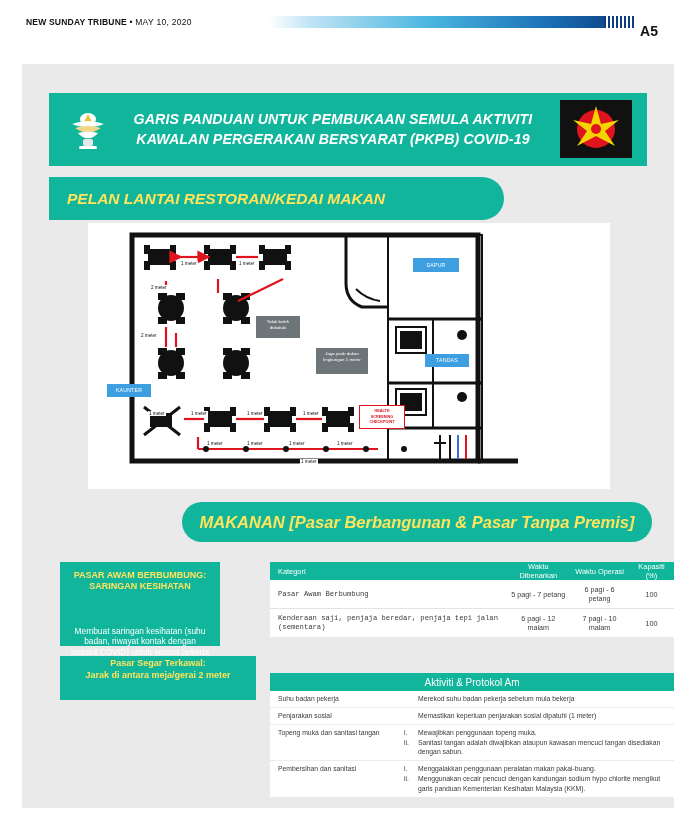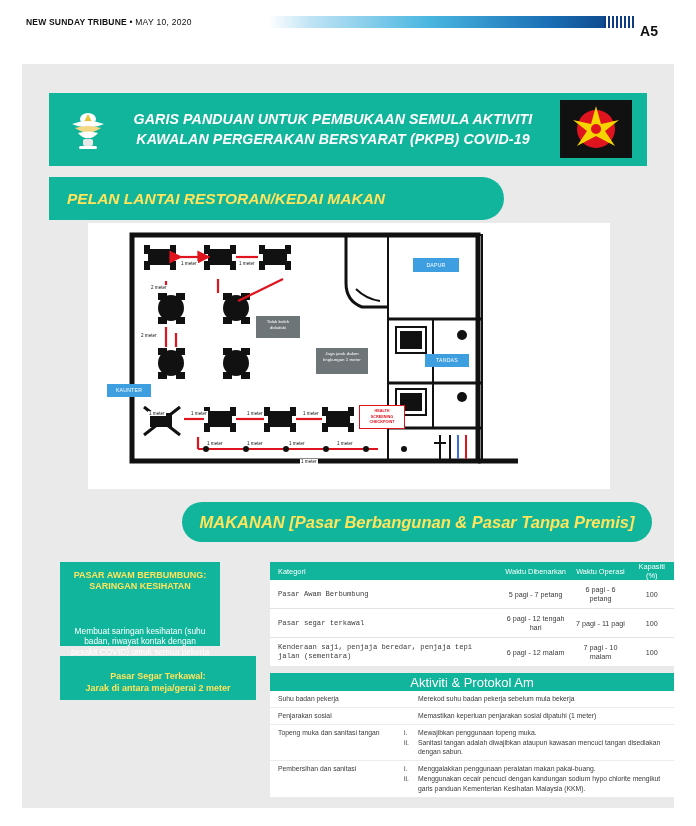--- a/index.html
+++ b/index.html
@@ -168,21 +168,21 @@
     margin-bottom: 5px;
   }
   #info-pasar-awam .bd {
     font-size: 8.4px;
     line-height: 1.3;
     margin-top: 33px;
   }
   #info-pasar-segar {
     left: 38px; top: 592px;
     width: 196px; height: 44px;
-    padding: 14px 8px;
+    padding: 1px 8px;
     box-sizing: border-box;
     color: #ffe45c;
     font-weight: bold;
     font-size: 9px;
     line-height: 1.35;
   }
 
   
   .tbl {
     position: absolute;
@@ -213,21 +213,21 @@
   .tbl td.left { text-align: left; padding-left: 8px; font-family: Liberation Mono, monospace; }
   .tbl tr:last-child td { border-bottom: none; }
 
   
   .proto-head {
     position: absolute;
     left: 248px; top: 609px;
     width: 404px; height: 18px;
     background: #10b59b;
     color: #ffffff;
-    font-size: 13px;
+    font-size: 10px;
     display: flex;
     align-items: center;
     justify-content: center;
   }
   .proto {
     position: absolute;
     left: 248px; top: 627px;
     width: 404px;
     font-size: 6.8px;
     color: #3b3b3b;
@@ -511,26 +511,20 @@
       </tr>
     </thead>
     <tbody>
       <tr>
         <td class="left">Pasar Awam Berbumbung</td>
         <td>5 pagi - 7 petang</td>
         <td>6 pagi - 6 petang</td>
         <td>100</td>
       </tr>
       <tr>
-        <td class="left">Pasar segar terkawal</td>
-        <td>6 pagi - 12 tengah hari</td>
-        <td>7 pagi - 11 pagi</td>
-        <td>100</td>
-      </tr>
-      <tr>
         <td class="left">Kenderaan saji, penjaja beredar, penjaja tepi jalan (sementara)</td>
         <td>6 pagi - 12 malam</td>
         <td>7 pagi - 10 malam</td>
         <td>100</td>
       </tr>
     </tbody>
   </table>
 
   <div class="proto-head">Aktiviti &amp; Protokol Am</div>
   <div class="proto">

